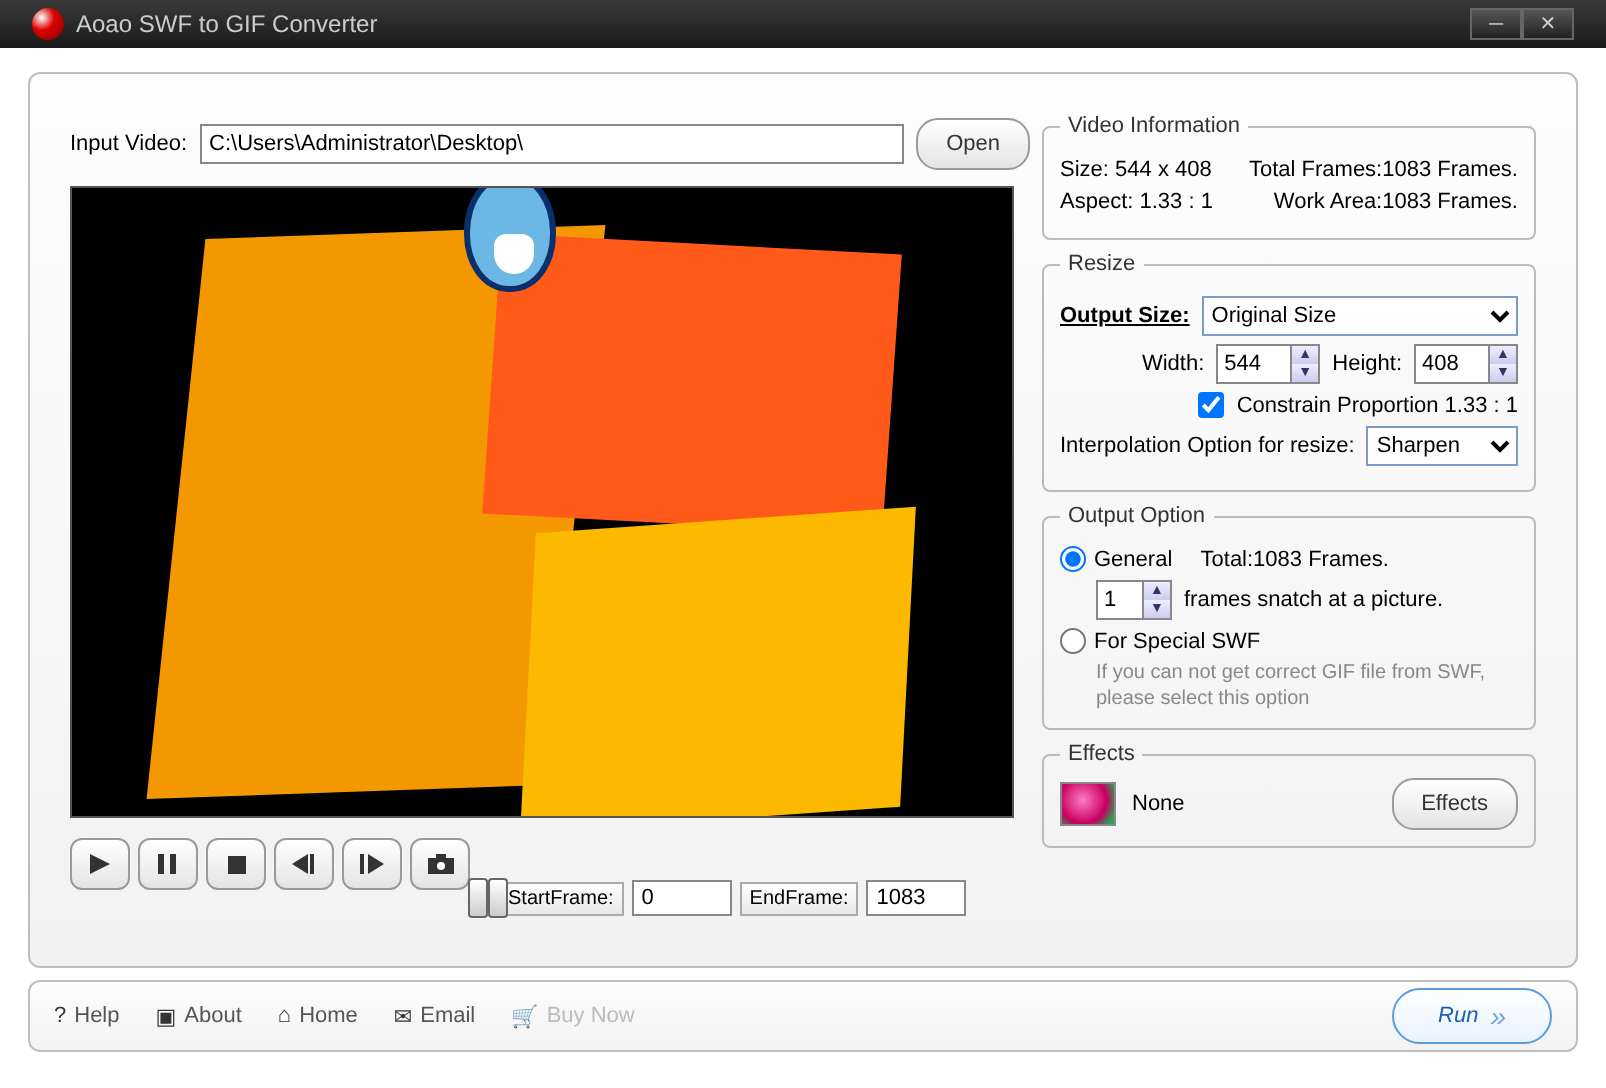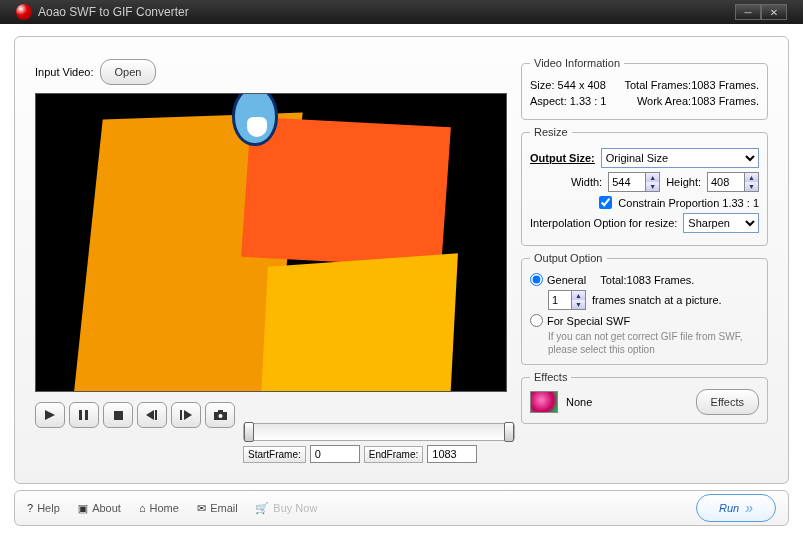--- a/index.html
+++ b/index.html
@@ -17,21 +17,21 @@
 .input-row input[type=text] { flex: 1; height: 20px; border: 1px solid #888; padding: 0 4px; background: #fff; }
 .btn { height: 26px; padding: 0 14px; border: 1px solid #9a9a9a; border-radius: 11px; background: linear-gradient(#fff,#e4e4e4); cursor: pointer; display: inline-flex; align-items: center; justify-content: center; color: #333; }
 .preview { width: 472px; height: 316px; background: #000; position: relative; border: 1px solid #555; overflow: hidden; }
 .preview .shape1 { position: absolute; left: 52px; top: 22px; width: 200px; height: 280px; background: #f39800; transform: skew(-6deg, -2deg); }
 .preview .shape2 { position: absolute; left: 210px; top: 28px; width: 200px; height: 140px; background: #ff5a1a; transform: skew(-4deg, 3deg); }
 .preview .shape3 { position: absolute; left: 228px; top: 166px; width: 190px; height: 150px; background: #fdb900; transform: skew(-3deg, -4deg); }
 .preview .blob { position: absolute; left: 196px; top: -8px; width: 46px; height: 60px; border: 3px solid #0b2f6a; background: #6bb7e6; border-radius: 50% 50% 48% 48%; }
 .preview .blob::after { content: ""; position: absolute; left: 12px; top: 28px; width: 20px; height: 20px; background: #fff; border-radius: 6px 6px 50% 50%; }
 .transport { display: flex; gap: 4px; margin-top: 6px; }
 .tbtn { width: 30px; height: 26px; border: 1px solid #9a9a9a; border-radius: 6px; background: linear-gradient(#fff,#e4e4e4); display: flex; align-items: center; justify-content: center; cursor: pointer; }
-.slider-col { flex: 1; display: flex; flex-direction: column; gap: 4px; margin-left: 4px; margin-top: 21px; }
+.slider-col { flex: 1; display: flex; flex-direction: row; gap: 4px; margin-left: 4px; margin-top: 21px; }
 .range-track { height: 18px; background: linear-gradient(#e8e8e8,#fff); border: 1px solid #aaa; border-radius: 3px; position: relative; }
 .range-track .thumb { position: absolute; top: -2px; width: 10px; height: 20px; background: linear-gradient(#fff,#ccc); border: 1px solid #666; border-radius: 2px; }
 .frame-row { display: flex; gap: 4px; align-items: center; }
 .frame-row .flabel { background: linear-gradient(#fff,#e8e8e8); border: 1px solid #aaa; padding: 2px 4px; font-size: 10px; }
 .frame-row input { width: 50px; height: 18px; border: 1px solid #888; padding: 0 4px; }
 .right { flex: 1; display: flex; flex-direction: column; gap: 6px; }
 fieldset { border: 1px solid #bbb; border-radius: 4px; padding: 6px 8px 8px 8px; }
 legend { padding: 0 4px; color: #333; }
 .row { display: flex; align-items: center; gap: 6px; margin: 4px 0; flex-wrap: wrap; }
 .row label { white-space: nowrap; }
@@ -62,20 +62,21 @@
     <div class="winbtn">─</div>
     <div class="winbtn">✕</div>
   </div>
 </div>
 
 <div class="content">
   <div class="panel main-panel">
     <div class="left">
       <div class="input-row">
         <span>Input Video:</span>
+        <input type="text" value="C:\Users\Administrator\Desktop\" style="">
         <button class="btn">Open</button>
       </div>
       <div class="preview">
         <div class="shape1"></div>
           <div class="shape2"></div>
           <div class="shape3"></div>
           <div class="blob"></div>
       </div>
       <div class="transport">
         <div class="tbtn">

